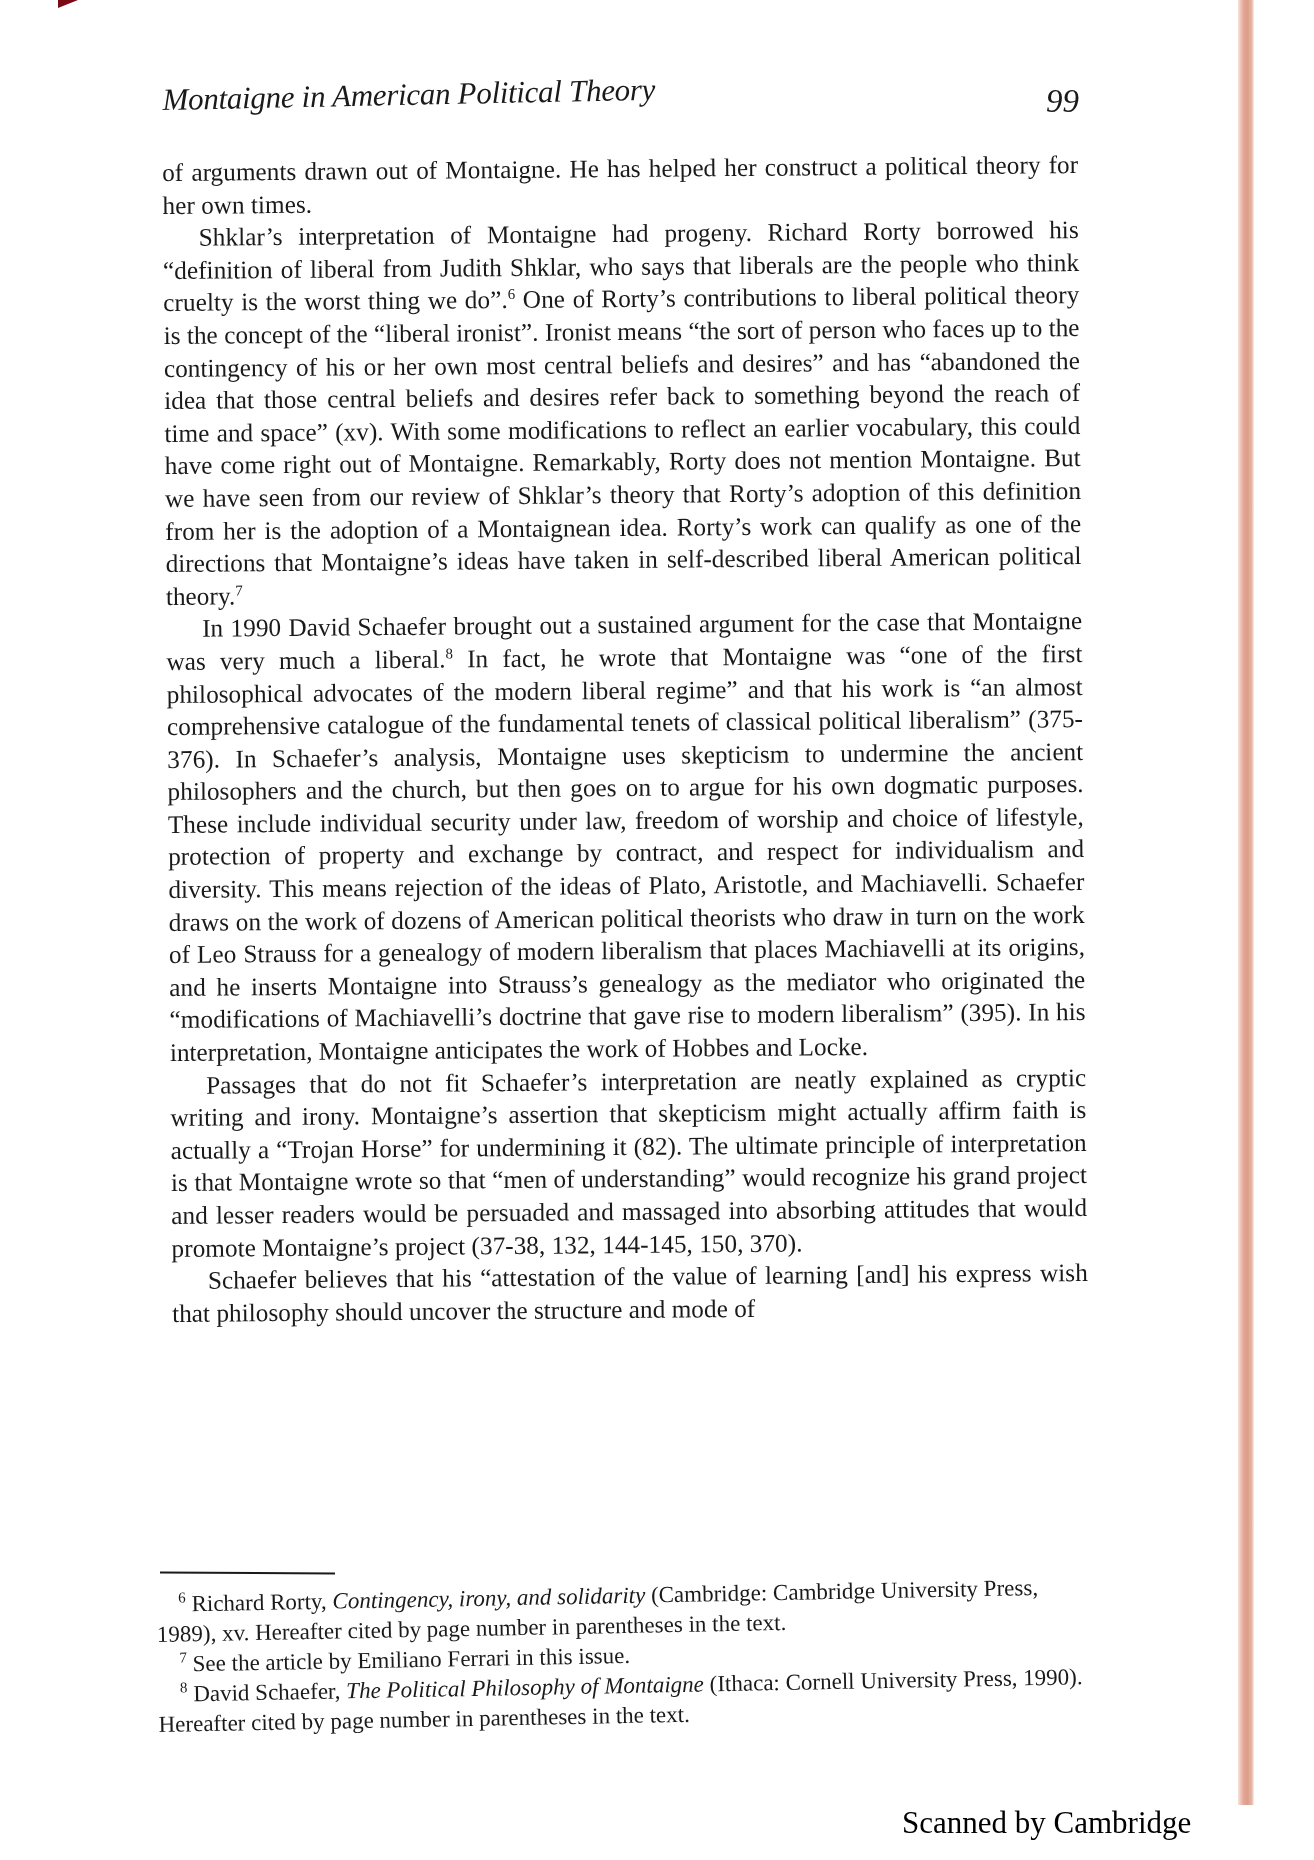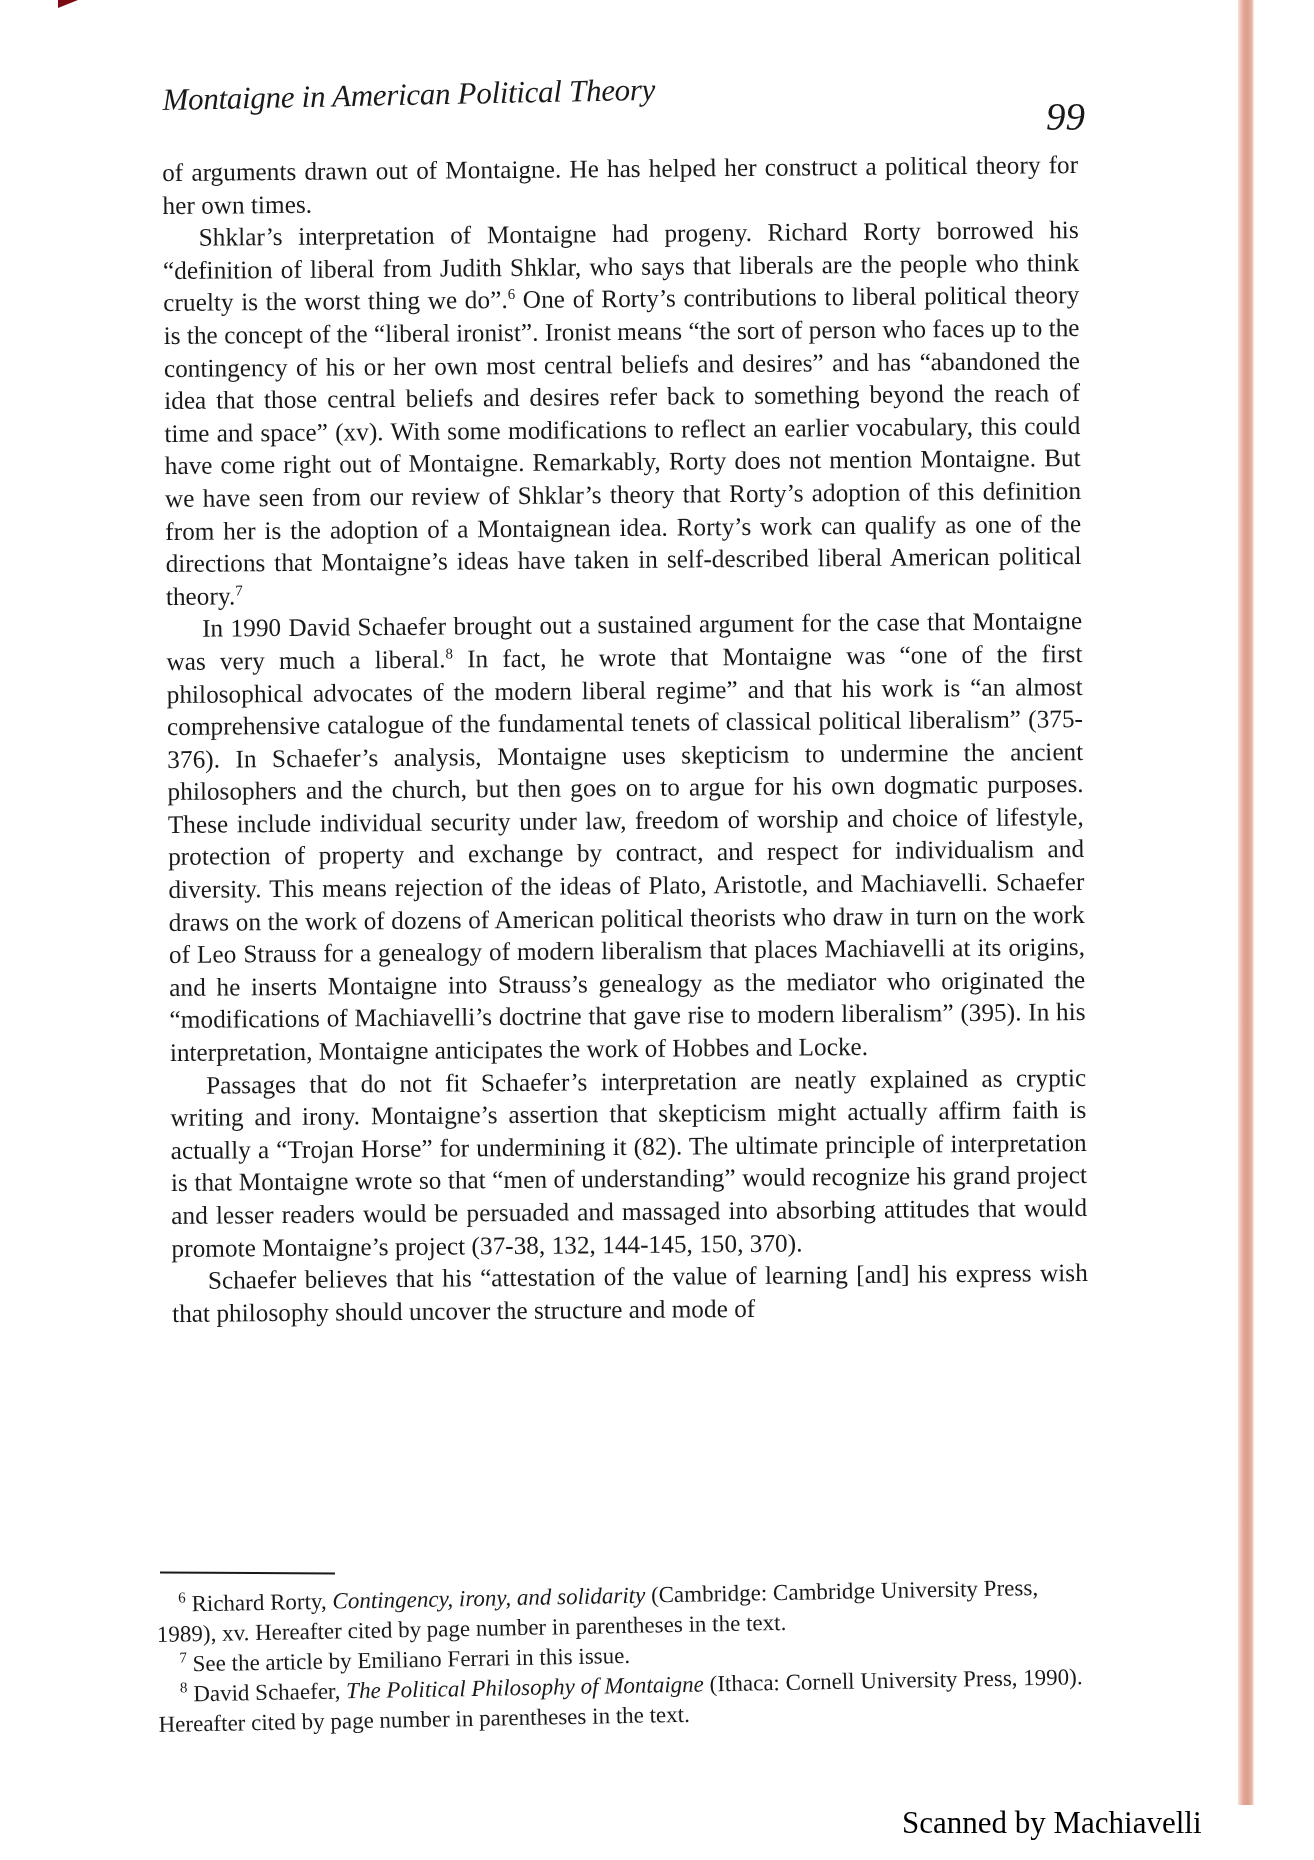--- a/index.html
+++ b/index.html
@@ -13,21 +13,21 @@
   }
   .edge-strip {
     position: absolute; left: 1238px; top: 0; width: 16px; height: 1805px;
     background: linear-gradient(90deg, #f6e2dc 0%, #e6a496 35%, #d9a08a 60%, #e7b4a4 85%, #fbeeea 100%);
   }
   .running-head {
     position: absolute; left: 163px; top: 82px; font-style: italic; font-size: 31px;
     transform: rotate(-1.2deg); transform-origin: left bottom; letter-spacing: -0.3px;
   }
   .page-number {
-    position: absolute; left: 1046px; top: 94px; font-style: italic; font-size: 39px;
+    position: absolute; left: 1046px; top: 83px; font-style: italic; font-size: 33px;
   }
   .body-text {
     position: absolute; left: 162px; top: 156px; width: 916px;
     font-size: 25.3px; line-height: 32.6px; text-align: justify;
     transform: rotate(-0.5deg); transform-origin: left top;
   }
   .body-text p { margin: 0; }
   .body-text p.indent { text-indent: 36px; }
   sup { font-size: 15px; line-height: 0; vertical-align: 9px; }
   .fn-rule {
@@ -62,13 +62,13 @@
     <p class="indent"><span>Schaefer believes that his “attestation of the value of learning [and] his express wish that philosophy should uncover the structure and mode of</span></p>
   </div>
 
 <div class="fn-rule"></div>
 <div class="footnotes" id="footnotes">
     <p><sup>6</sup><span> Richard Rorty, </span><i>Contingency, irony, and solidarity</i><span> (Cambridge: Cambridge University Press, 1989), xv. Hereafter cited by page number in parentheses in the text.</span></p>
     <p><sup>7</sup><span> See the article by Emiliano Ferrari in this issue.</span></p>
     <p><sup>8</sup><span> David Schaefer, </span><i>The Political Philosophy of Montaigne</i><span> (Ithaca: Cornell University Press, 1990). Hereafter cited by page number in parentheses in the text.</span></p>
   </div>
 
-<div class="scanner-mark">Scanned by Machiavelli</div>
+<div class="scanner-mark">Scanned by Cambridge</div>
 
 </body></html>

